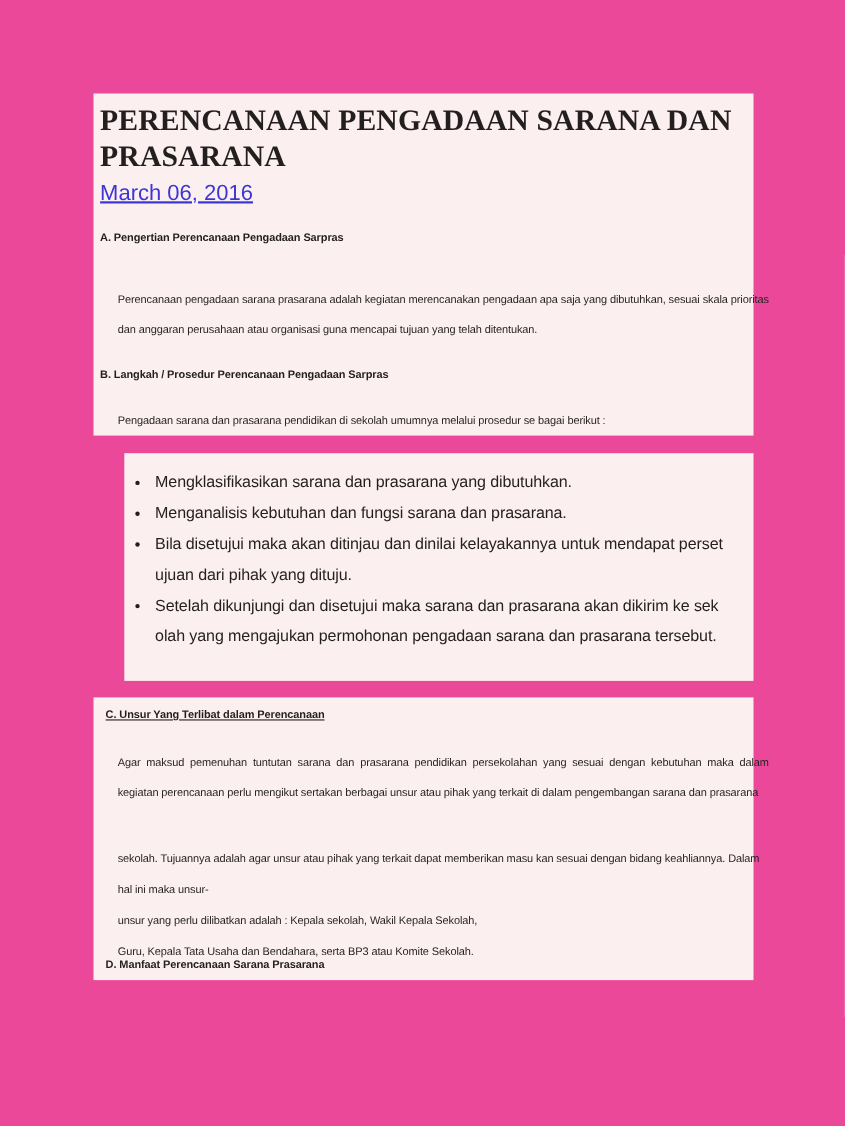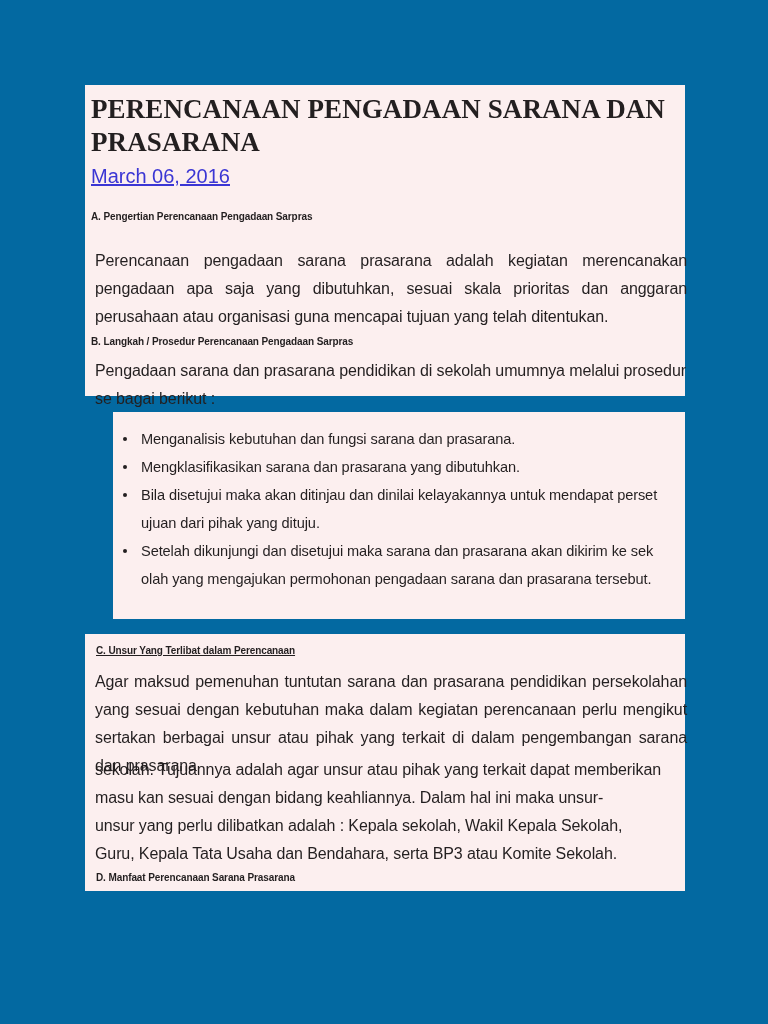--- a/index.html
+++ b/index.html
@@ -12,21 +12,21 @@
     height: 1024px;
     position: relative;
     font-family: "Liberation Sans", sans-serif;
     color: #231f20;
     overflow: hidden;
   }
 
   .page {
     position: absolute;
     inset: 0;
-    background: #0369a1;
+    background: #ec4899;
   }
 
   
   .block {
     position: absolute;
     background: #fcefef;
     box-sizing: border-box;
   }
 
   #block-main {
@@ -78,24 +78,24 @@
     font-size: 10px;
     font-weight: bold;
     line-height: 19px;
     color: #231f20;
     margin: 0;
     letter-spacing: -0.1px;
   }
 
   
   .para {
-    font-size: 16px;
+    font-size: 10px;
     line-height: 28px;
     color: #231f20;
-    margin: 4px;
+    margin: 16px;
     letter-spacing: -0.1px;
   }
   .para.justify {
     text-align: justify;
     text-align-last: left;
   }
 
   
   #heading-a { position: absolute; left: 6px; top: 122px; }
   #para-a    { position: absolute; left: 6px; top: 158px; width: 592px; }
@@ -157,22 +157,22 @@
 
     <p class="para justify" id="para-a">Perencanaan pengadaan sarana prasarana adalah kegiatan merencanakan pengadaan apa saja yang dibutuhkan, sesuai skala prioritas dan anggaran perusahaan atau organisasi guna mencapai tujuan yang telah ditentukan.</p>
 
     <h2 class="heading" id="heading-b">B. Langkah / Prosedur Perencanaan Pengadaan Sarpras</h2>
 
     <p class="para" id="para-b">Pengadaan sarana dan prasarana pendidikan di sekolah umumnya melalui prosedur se bagai berikut :</p>
   </div>
 
   <div class="block" id="block-list">
     <ul class="bullets">
+      <li>Mengklasifikasikan sarana dan prasarana yang dibutuhkan.</li>
       <li>Menganalisis kebutuhan dan fungsi sarana dan prasarana.</li>
-      <li>Mengklasifikasikan sarana dan prasarana yang dibutuhkan.</li>
       <li>Bila disetujui maka akan ditinjau dan dinilai kelayakannya untuk mendapat perset ujuan dari pihak yang dituju.</li>
       <li>Setelah dikunjungi dan disetujui maka sarana dan prasarana akan dikirim ke sek olah yang mengajukan permohonan pengadaan sarana dan prasarana tersebut.</li>
     </ul>
   </div>
 
   <div class="block" id="block-lower">
 
     <h2 class="heading" id="heading-c">C. Unsur Yang Terlibat dalam Perencanaan</h2>
 
     <p class="para justify" id="para-c1">Agar maksud pemenuhan tuntutan sarana dan prasarana pendidikan persekolahan yang sesuai dengan kebutuhan maka dalam kegiatan perencanaan perlu mengikut sertakan berbagai unsur atau pihak yang terkait di dalam pengembangan sarana dan prasarana</p>

